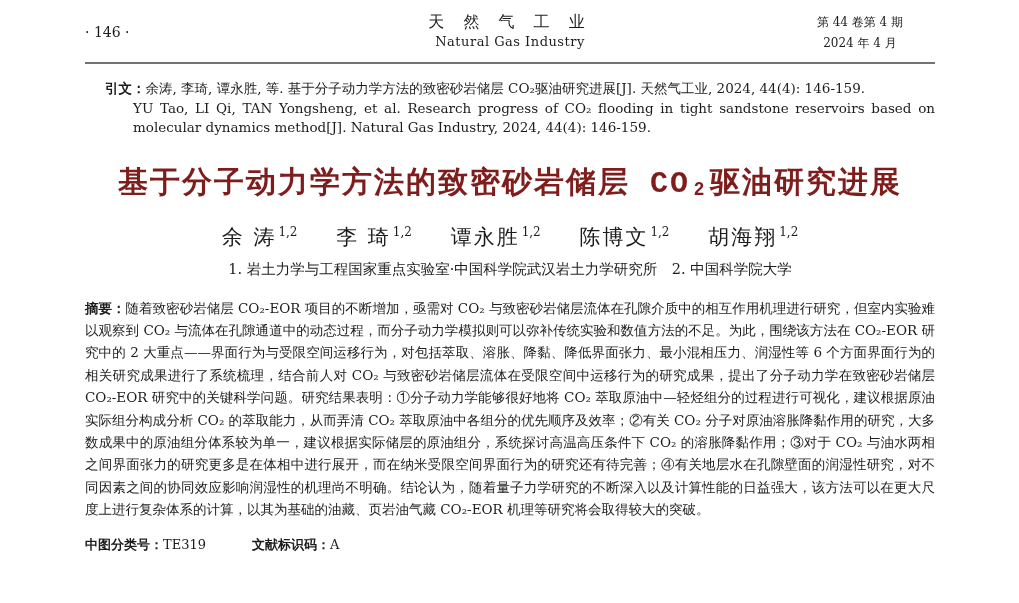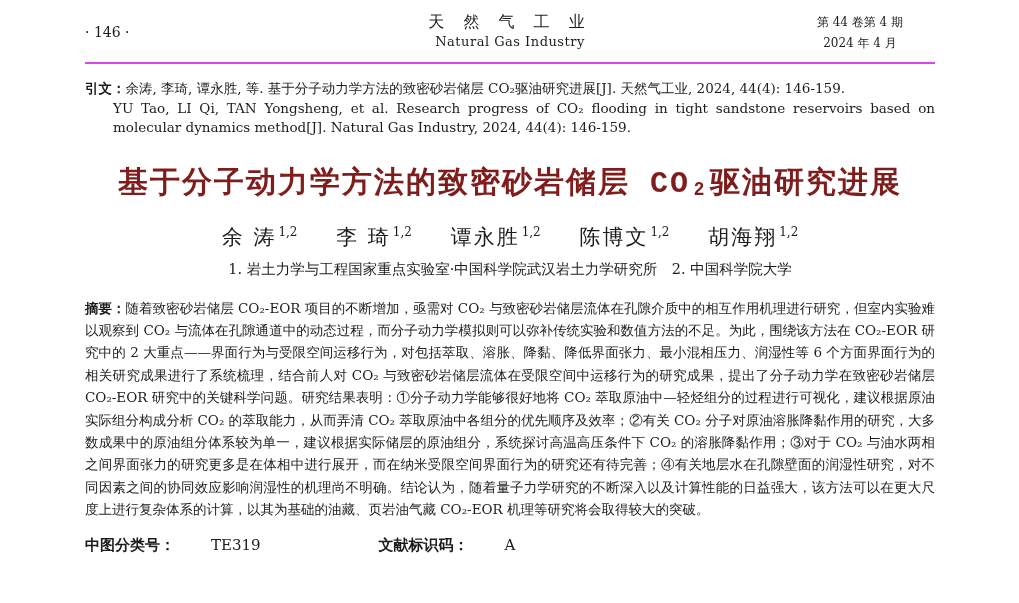--- a/index.html
+++ b/index.html
@@ -13,36 +13,37 @@
     padding: 12px 84px 0 85px;
     overflow: hidden;
   }
 
   
   .header {
     display: flex;
     justify-content: space-between;
     align-items: flex-start;
     padding-bottom: 8px;
-    border-bottom: 2px solid #d946ef;
+    border-bottom: 2px solid #737373;
   }
   .page-num { font-size: 14px; margin-top: 12px; width: 150px; }
   .journal { text-align: center; flex: 1; }
   .journal-cn { font-size: 16px; letter-spacing: 7px; text-align: center; }
   .journal-en { font-size: 13px; margin-top: 1px; letter-spacing: 0.5px; }
   .issue { width: 150px; text-align: center; font-size: 12px; line-height: 21px; }
 
   
   .citation {
     margin-top: 15px;
     font-size: 13.5px;
     line-height: 19.5px;
     padding-left: 28px;
     text-indent: -28px;
     text-align: justify;
+    margin-left: 20px;
   }
   .label-hei {
     font-family: "DejaVu Sans", "Liberation Sans", sans-serif;
     font-weight: 600;
   }
 
   
   .title {
     text-align: center;
     margin-top: 24px;
@@ -58,21 +59,21 @@
   .affiliations { text-align: center; margin-top: 9px; font-size: 14.5px; }
 
   
   .abstract {
     margin-top: 18px;
     font-size: 13.5px;
     line-height: 22.4px;
     text-align: justify;
   }
   .keywords { font-size: 13.5px; line-height: 22.4px; text-align: justify; }
-  .meta { font-size: 15px; line-height: 22.4px; display: flex; align-items: baseline; gap: 36px; }
+  .meta { font-size: 13px; line-height: 22.4px; display: flex; align-items: baseline; }
   .meta .gap-lg { display: inline-block; width: 46px; }
   .meta .gap-md { display: inline-block; width: 32px; }
 </style>
 </head>
 <body>
 
 <div class="page">
 
   <div class="header">
     <div class="page-num">· 146 ·</div>

